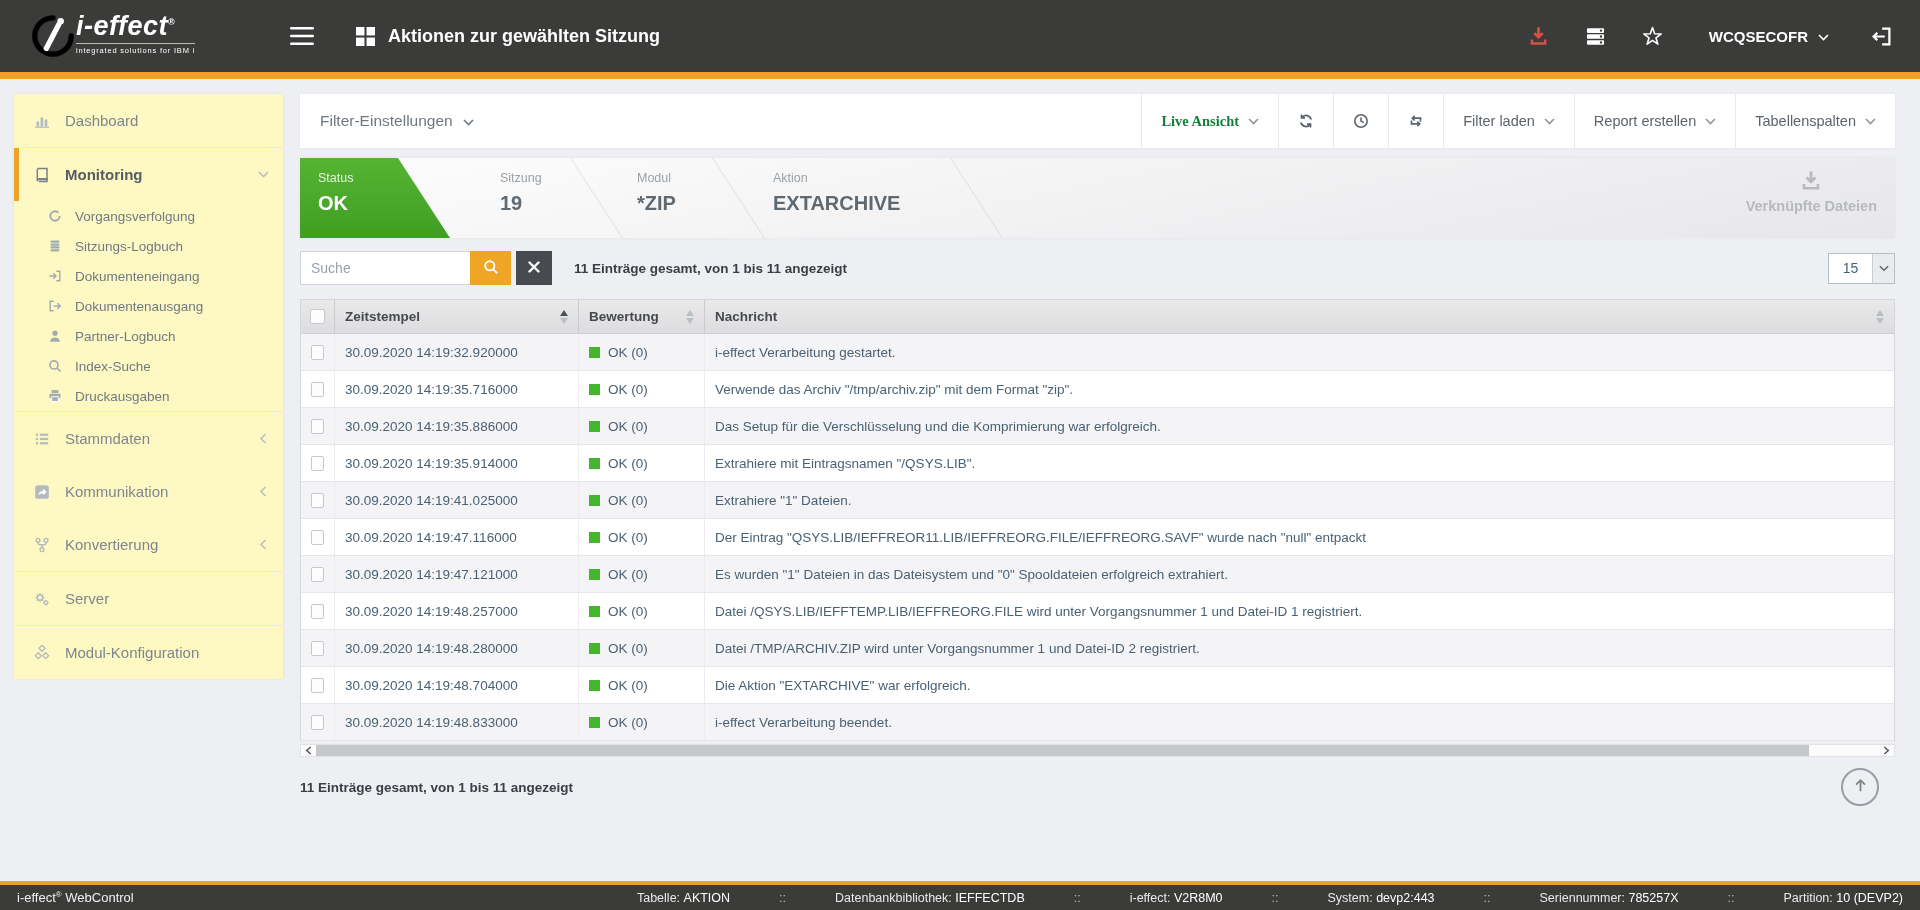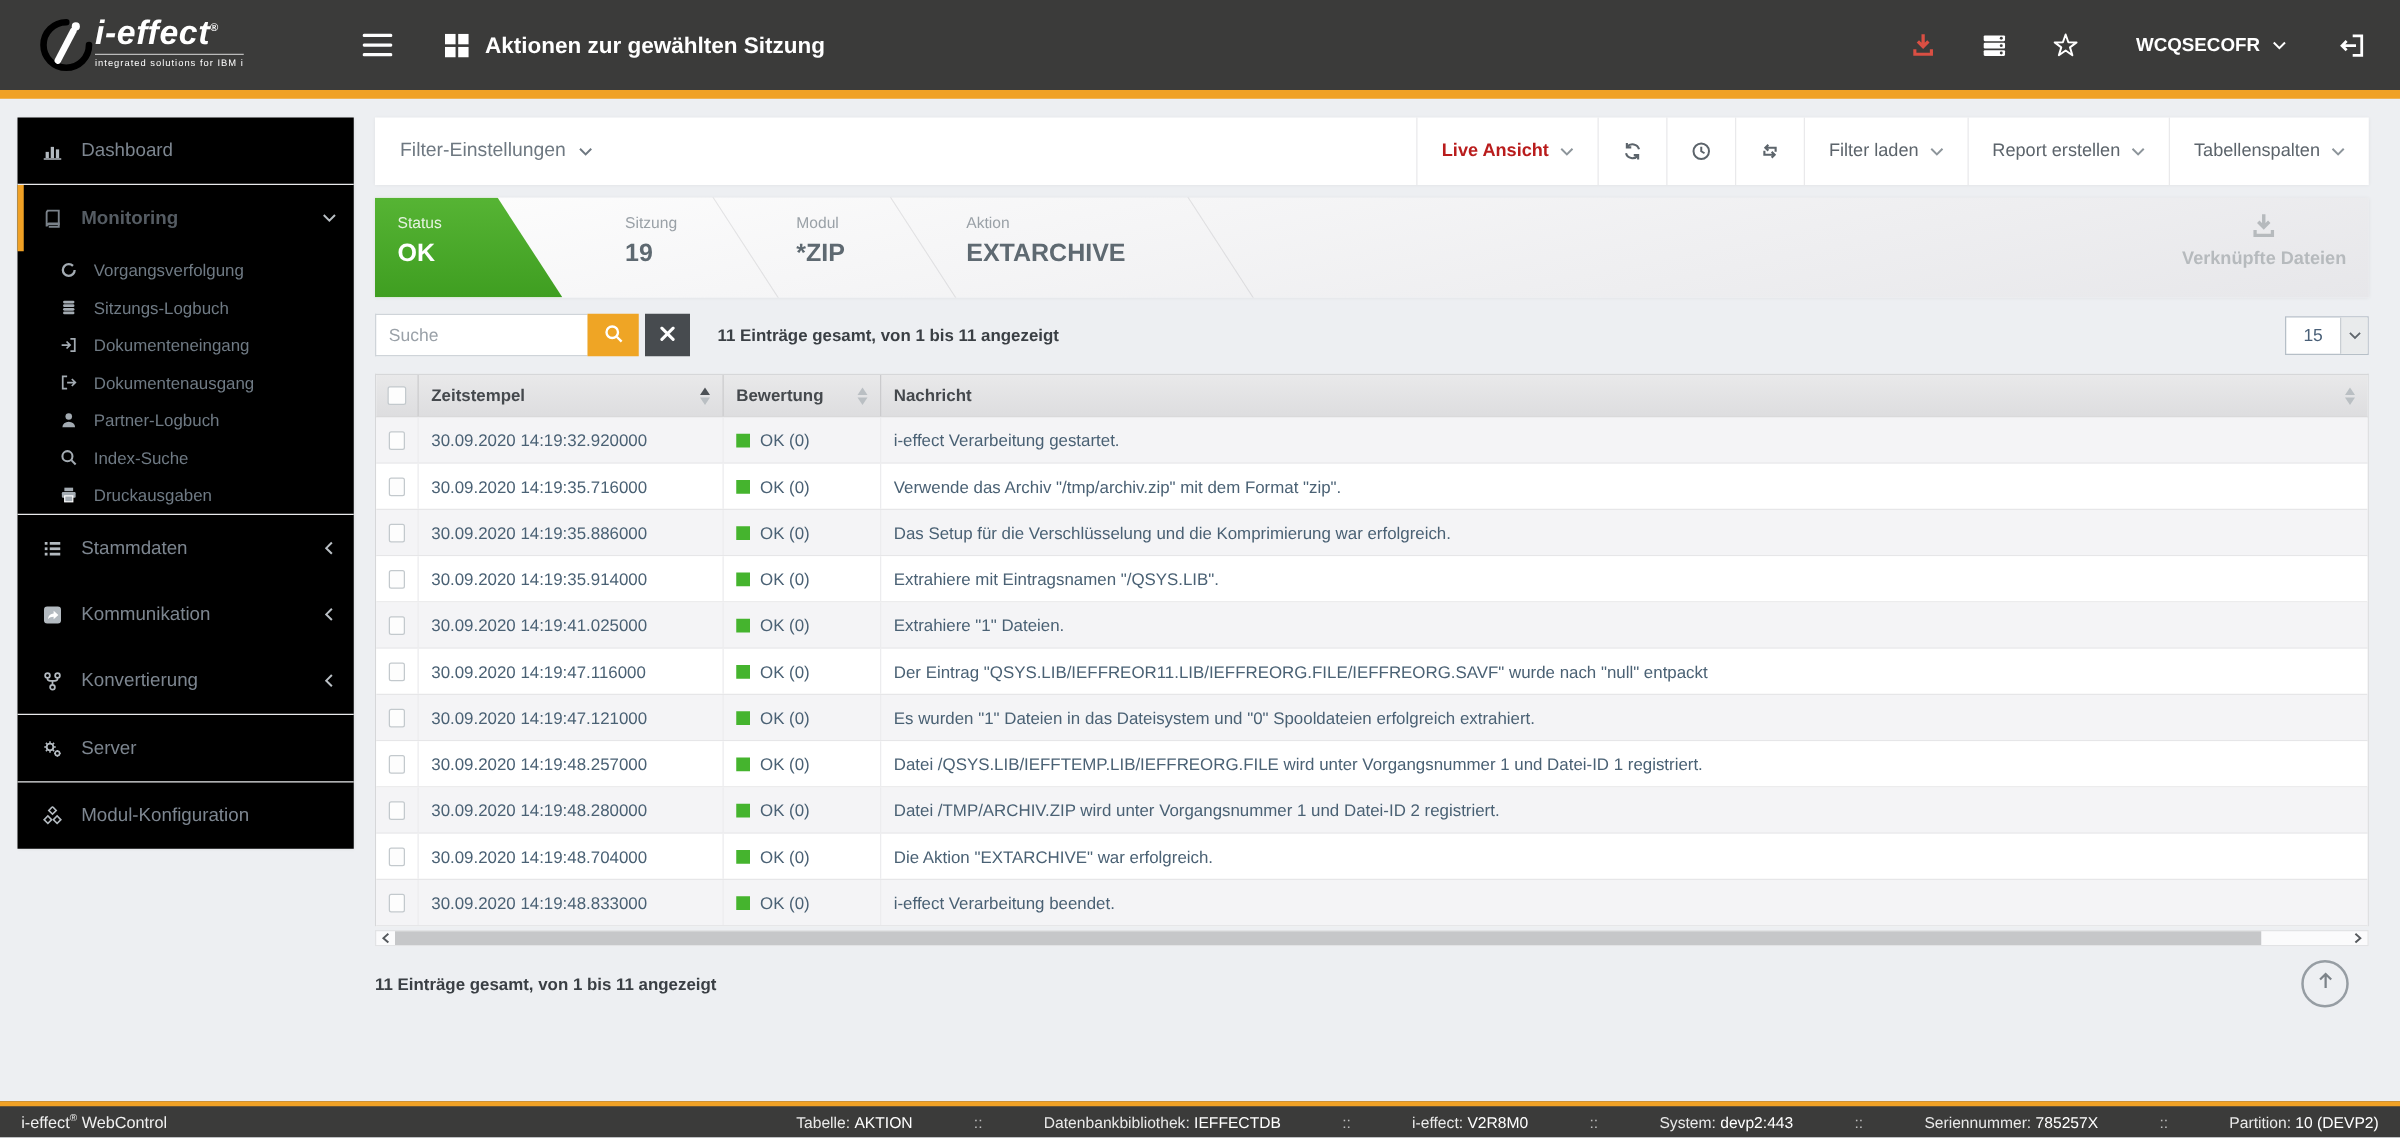--- a/index.html
+++ b/index.html
@@ -26,21 +26,21 @@
   .user-menu { display:flex; align-items:center; gap:10px; color:#fff; cursor:pointer; }
   .user-name { font-size:15px; font-weight:bold; }
   .user-menu .caret svg { width:11px; height:7px; }
   .hic.logout { margin-left:6px; }
   .accent-bar { height:7px; background:#f0a125; }
 
   
   .app-body { display:flex; height:803px; padding:15px 25px 0 14px; gap:17px; align-items:flex-start; }
 
   
-  .sidebar { width:269px; background:#000000; box-shadow:0 0 3px rgba(0,0,0,.07); }
+  .sidebar { width:269px; background:#fef9c3; box-shadow:0 0 3px rgba(0,0,0,.07); }
   .side-item { display:flex; align-items:center; padding:18px 14px 18px 20px; font-size:15px; color:#7d8690; cursor:pointer; }
   .side-item .si-icon { width:18px; margin-right:13px; color:#b3bac0; display:flex; }
   .side-item .si-icon svg { width:16px; height:16px; }
   .side-item.active { border-left:5px solid #f0a125; padding-left:15px; color:#555c63; font-weight:bold; }
   .side-item.active .si-icon { color:#7a828a; }
   .side-item.sub { padding:7.5px 14px 7.5px 34px; font-size:13.5px; color:#6f7a84; }
   .side-item.sub .si-icon { width:15px; margin-right:12px; color:#a3abb2; }
   .side-item.sub .si-icon svg { width:14px; height:14px; }
   .si-label { flex:1; }
   .si-chev { color:#b9bfc4; display:flex; }
@@ -48,21 +48,21 @@
   .side-divider { height:1px; background:#e9eaec; }
 
   
   .main { flex:1; min-width:0; }
 
   .filterbar { background:#fff; height:54px; display:flex; align-items:stretch; box-shadow:0 0 3px rgba(0,0,0,.06); }
   .filter-settings { display:flex; align-items:center; gap:10px; padding:0 20px; color:#6e7881; font-size:15.5px; cursor:pointer; }
   .filter-settings .caret svg, .fb-caret svg { width:11px; height:7px; }
   .fb-right { margin-left:auto; display:flex; }
   .fb-btn { display:flex; align-items:center; gap:9px; padding:0 19px; border-left:1px solid #e9e9eb; font-size:14.5px; color:#5c646b; cursor:pointer; }
-  .fb-btn.em .fb-label { font-weight:bold; color:#b91c1c; }
+  .fb-btn.em .fb-label { font-weight:bold; color:#15803d;font-family:Liberation Serif, serif; }
   .fb-btn .fb-ic { display:flex; color:#5c646b; }
   .fb-btn .fb-ic svg { width:16px; height:16px; }
   .fb-caret { color:#8d959b; display:flex; }
 
   
   .banner { height:80px; margin-top:10px; background:linear-gradient(168deg,#fdfdfd 0%,#e7e7ea 100%); display:flex; overflow:hidden; box-shadow:0 0 3px rgba(0,0,0,.06); }
   .bseg { position:relative; padding-top:13px; }
   .blabel { font-size:12.5px; color:#9aa1a7; margin-bottom:7px; }
   .bvalue { font-size:20px; font-weight:bold; color:#5e6971; }
   .bseg.green { width:150px; padding-left:18px; background:linear-gradient(180deg,#56b434,#3f9e21); clip-path:polygon(0 0, calc(100% - 52px) 0, 100% 100%, 0 100%); }

